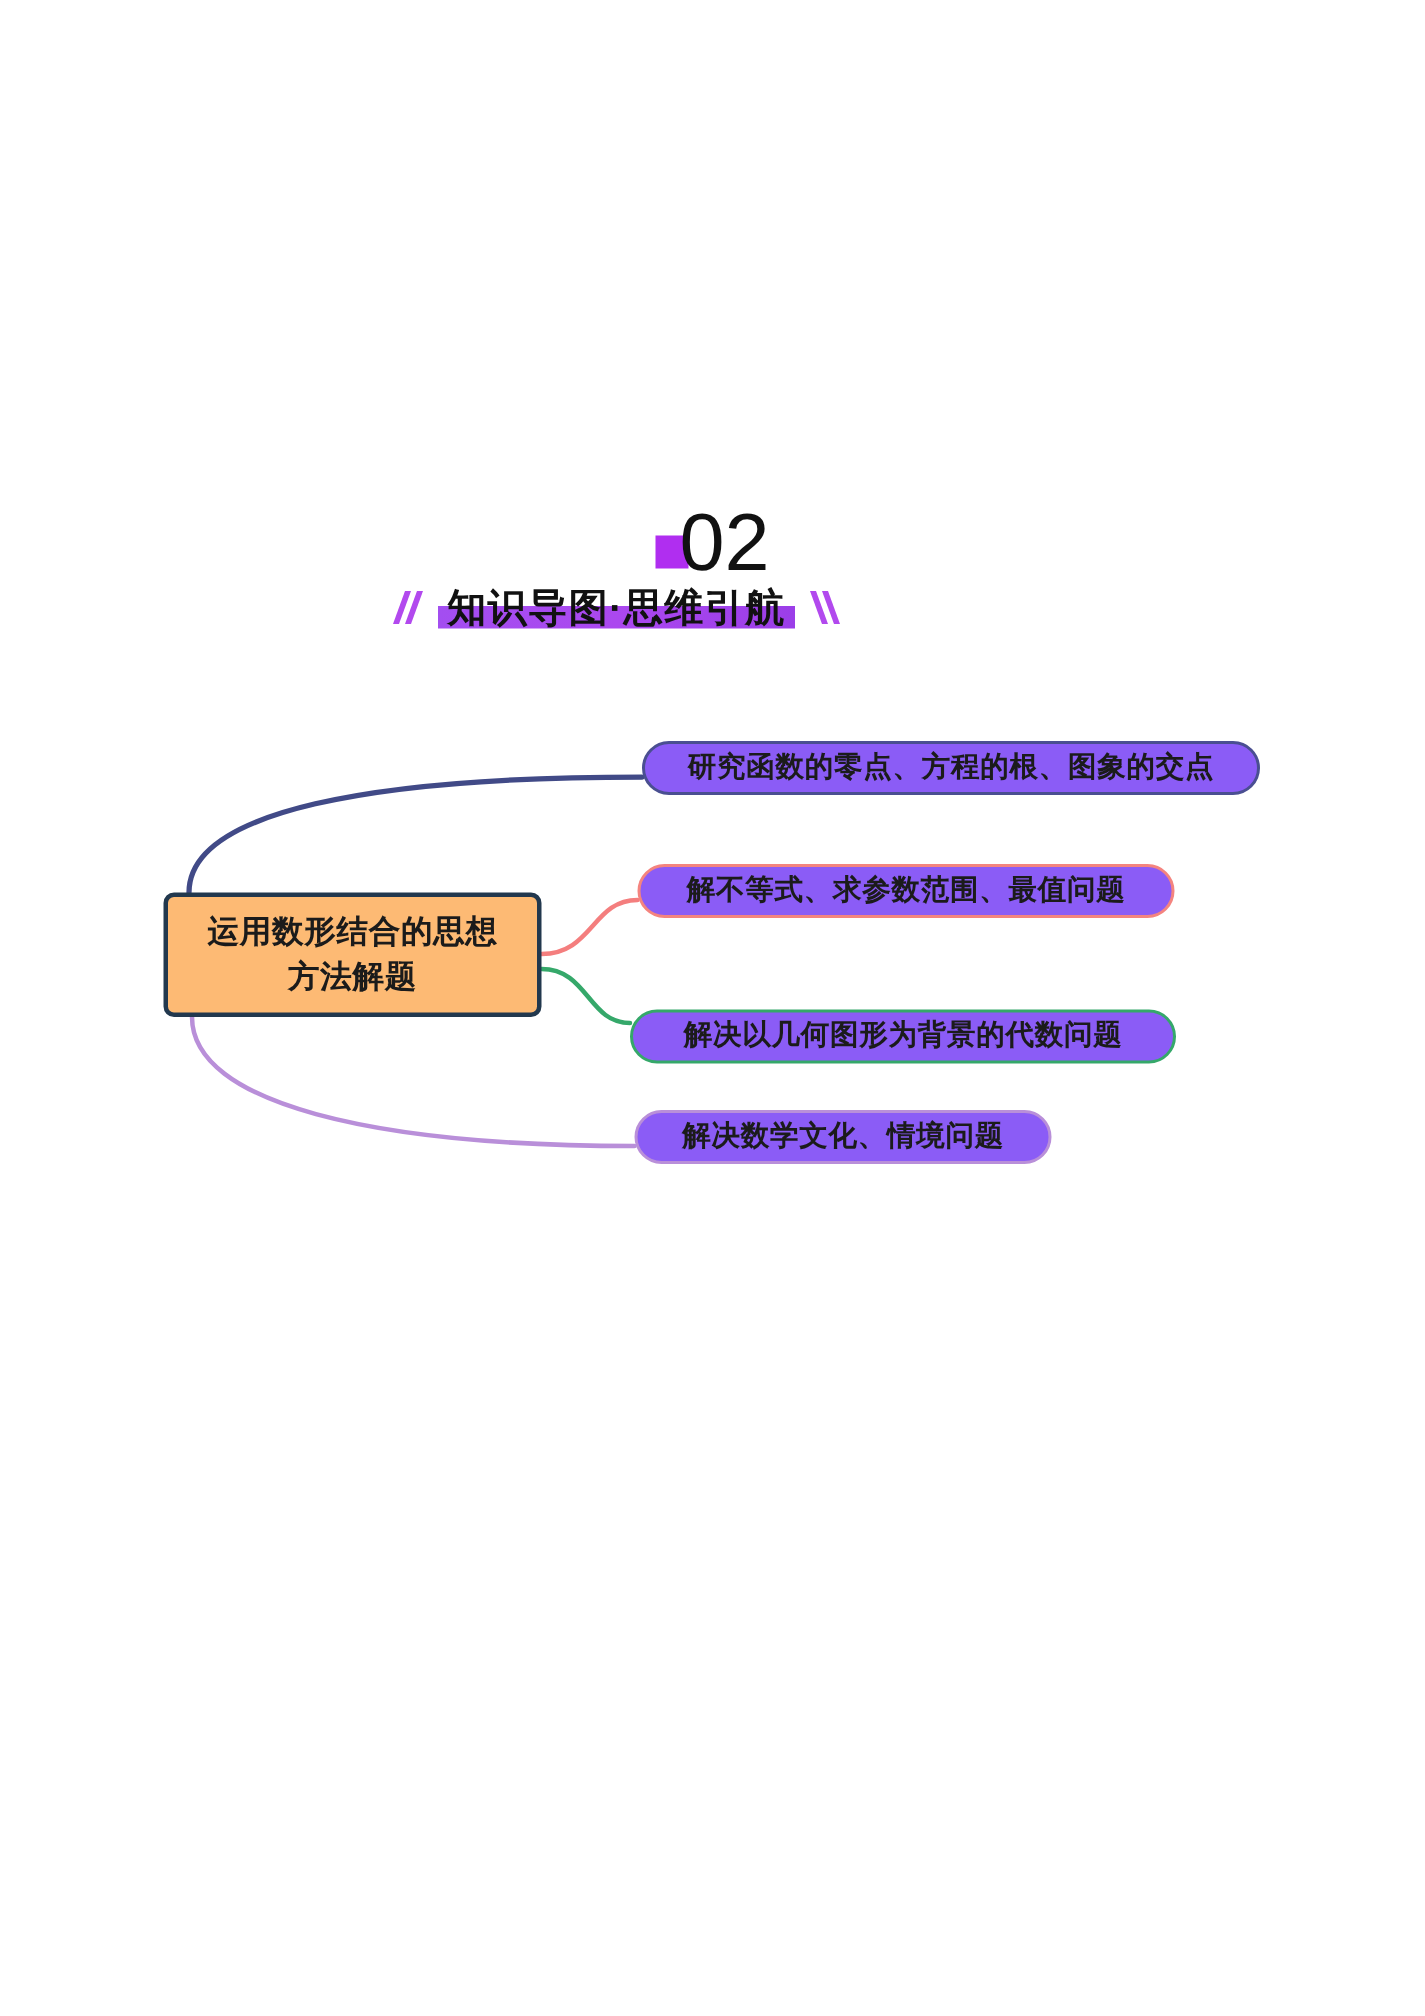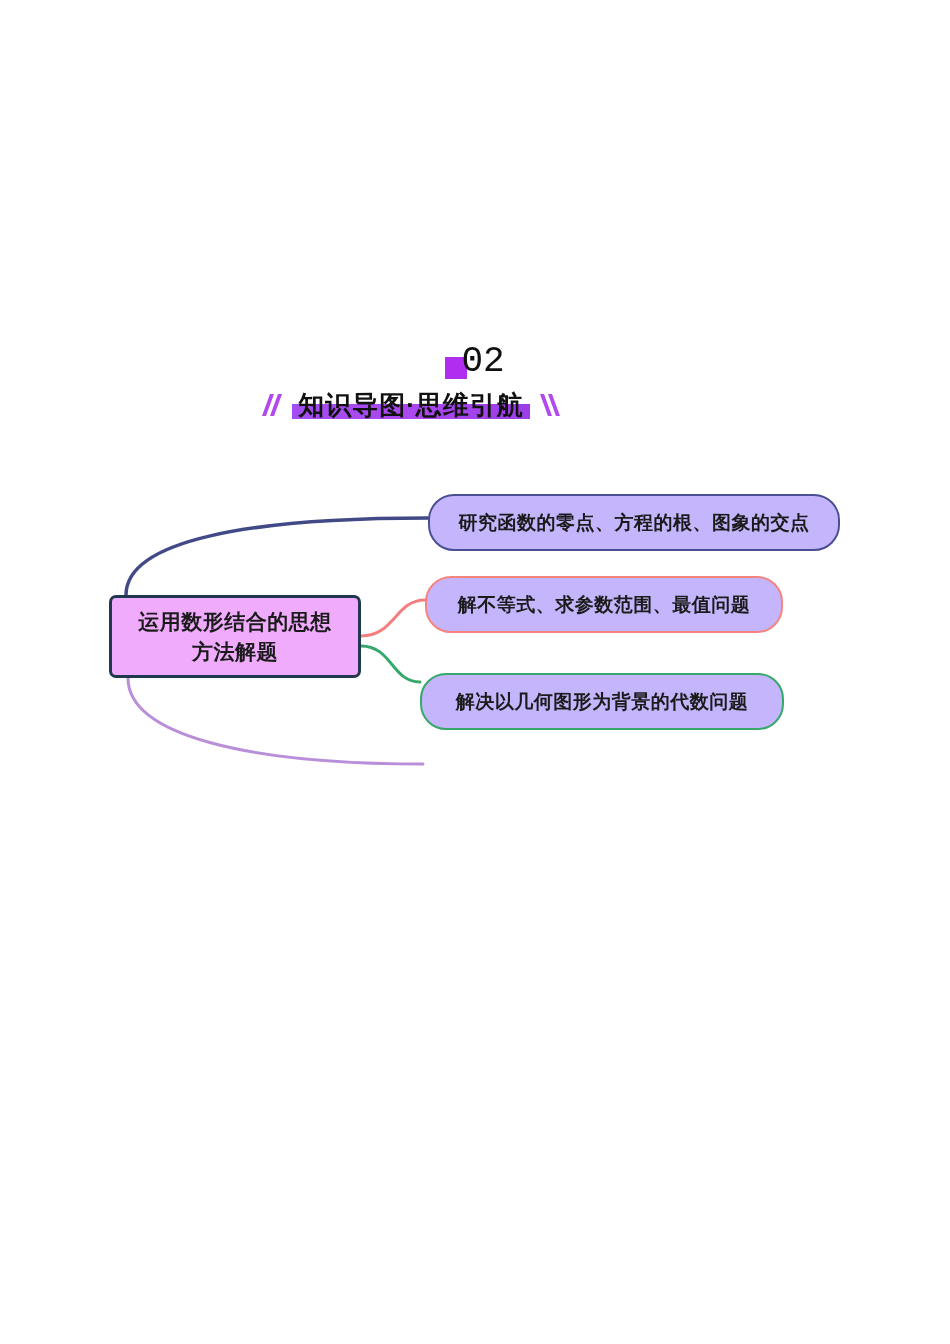--- a/index.html
+++ b/index.html
@@ -37,22 +37,22 @@
   #number-square {
     width: 22px;
     height: 22px;
     background: #b02ef0;
     margin-right: -6px;
     margin-bottom: 3px;
     position: relative;
     z-index: 1;
   }
   #section-number {
-    font-family: Liberation Mono, monospace;
-    font-size: 36px;
+    font-family: Liberation Sans, sans-serif;
+    font-size: 54px;
     line-height: 40px;
     color: #111111;
     letter-spacing: 0px;
     position: relative;
     z-index: 2;
     font-weight: 400;
   }
 
   #title-row {
     position: absolute;
@@ -123,49 +123,49 @@
   }
 
   #root-node {
     position: absolute;
     left: 109px;
     top: 125px;
     width: 252px;
     height: 83px;
     border: 3px solid #22384e;
     border-radius: 7px;
-    background: #f0abfc;
+    background: #fdba74;
     display: flex;
     align-items: center;
     justify-content: center;
     box-sizing: border-box;
     z-index: 3;
   }
   #root-label {
     font-size: 21px;
     font-weight: bold;
     color: #1b1b1b;
     text-align: center;
     line-height: 30px;
     letter-spacing: 0.5px;
     width: 200px;
   }
 
   .branch-node {
     position: absolute;
-    background: #c4b5fd;
+    background: #8b5cf6;
     border-style: solid;
     border-width: 2.5px;
     border-radius: 26px;
     display: flex;
     align-items: center;
     justify-content: center;
     box-sizing: border-box;
     z-index: 3;
-    height: 57px;
+    height: 36px;
   }
   .branch-label {
     font-size: 19px;
     font-weight: bold;
     color: #1b1b1b;
     white-space: nowrap;
     letter-spacing: 0.5px;
     line-height: 24px;
   }
 
@@ -226,14 +226,17 @@
   </div>
 
   <div class="branch-node" id="branch-node-1">
     <span class="branch-label">解不等式、求参数范围、最值问题</span>
   </div>
 
   <div class="branch-node" id="branch-node-2">
     <span class="branch-label">解决以几何图形为背景的代数问题</span>
   </div>
 
+  <div class="branch-node" id="branch-node-3">
+    <span class="branch-label">解决数学文化、情境问题</span>
+  </div>
 
 </div>
 
 </body></html>

